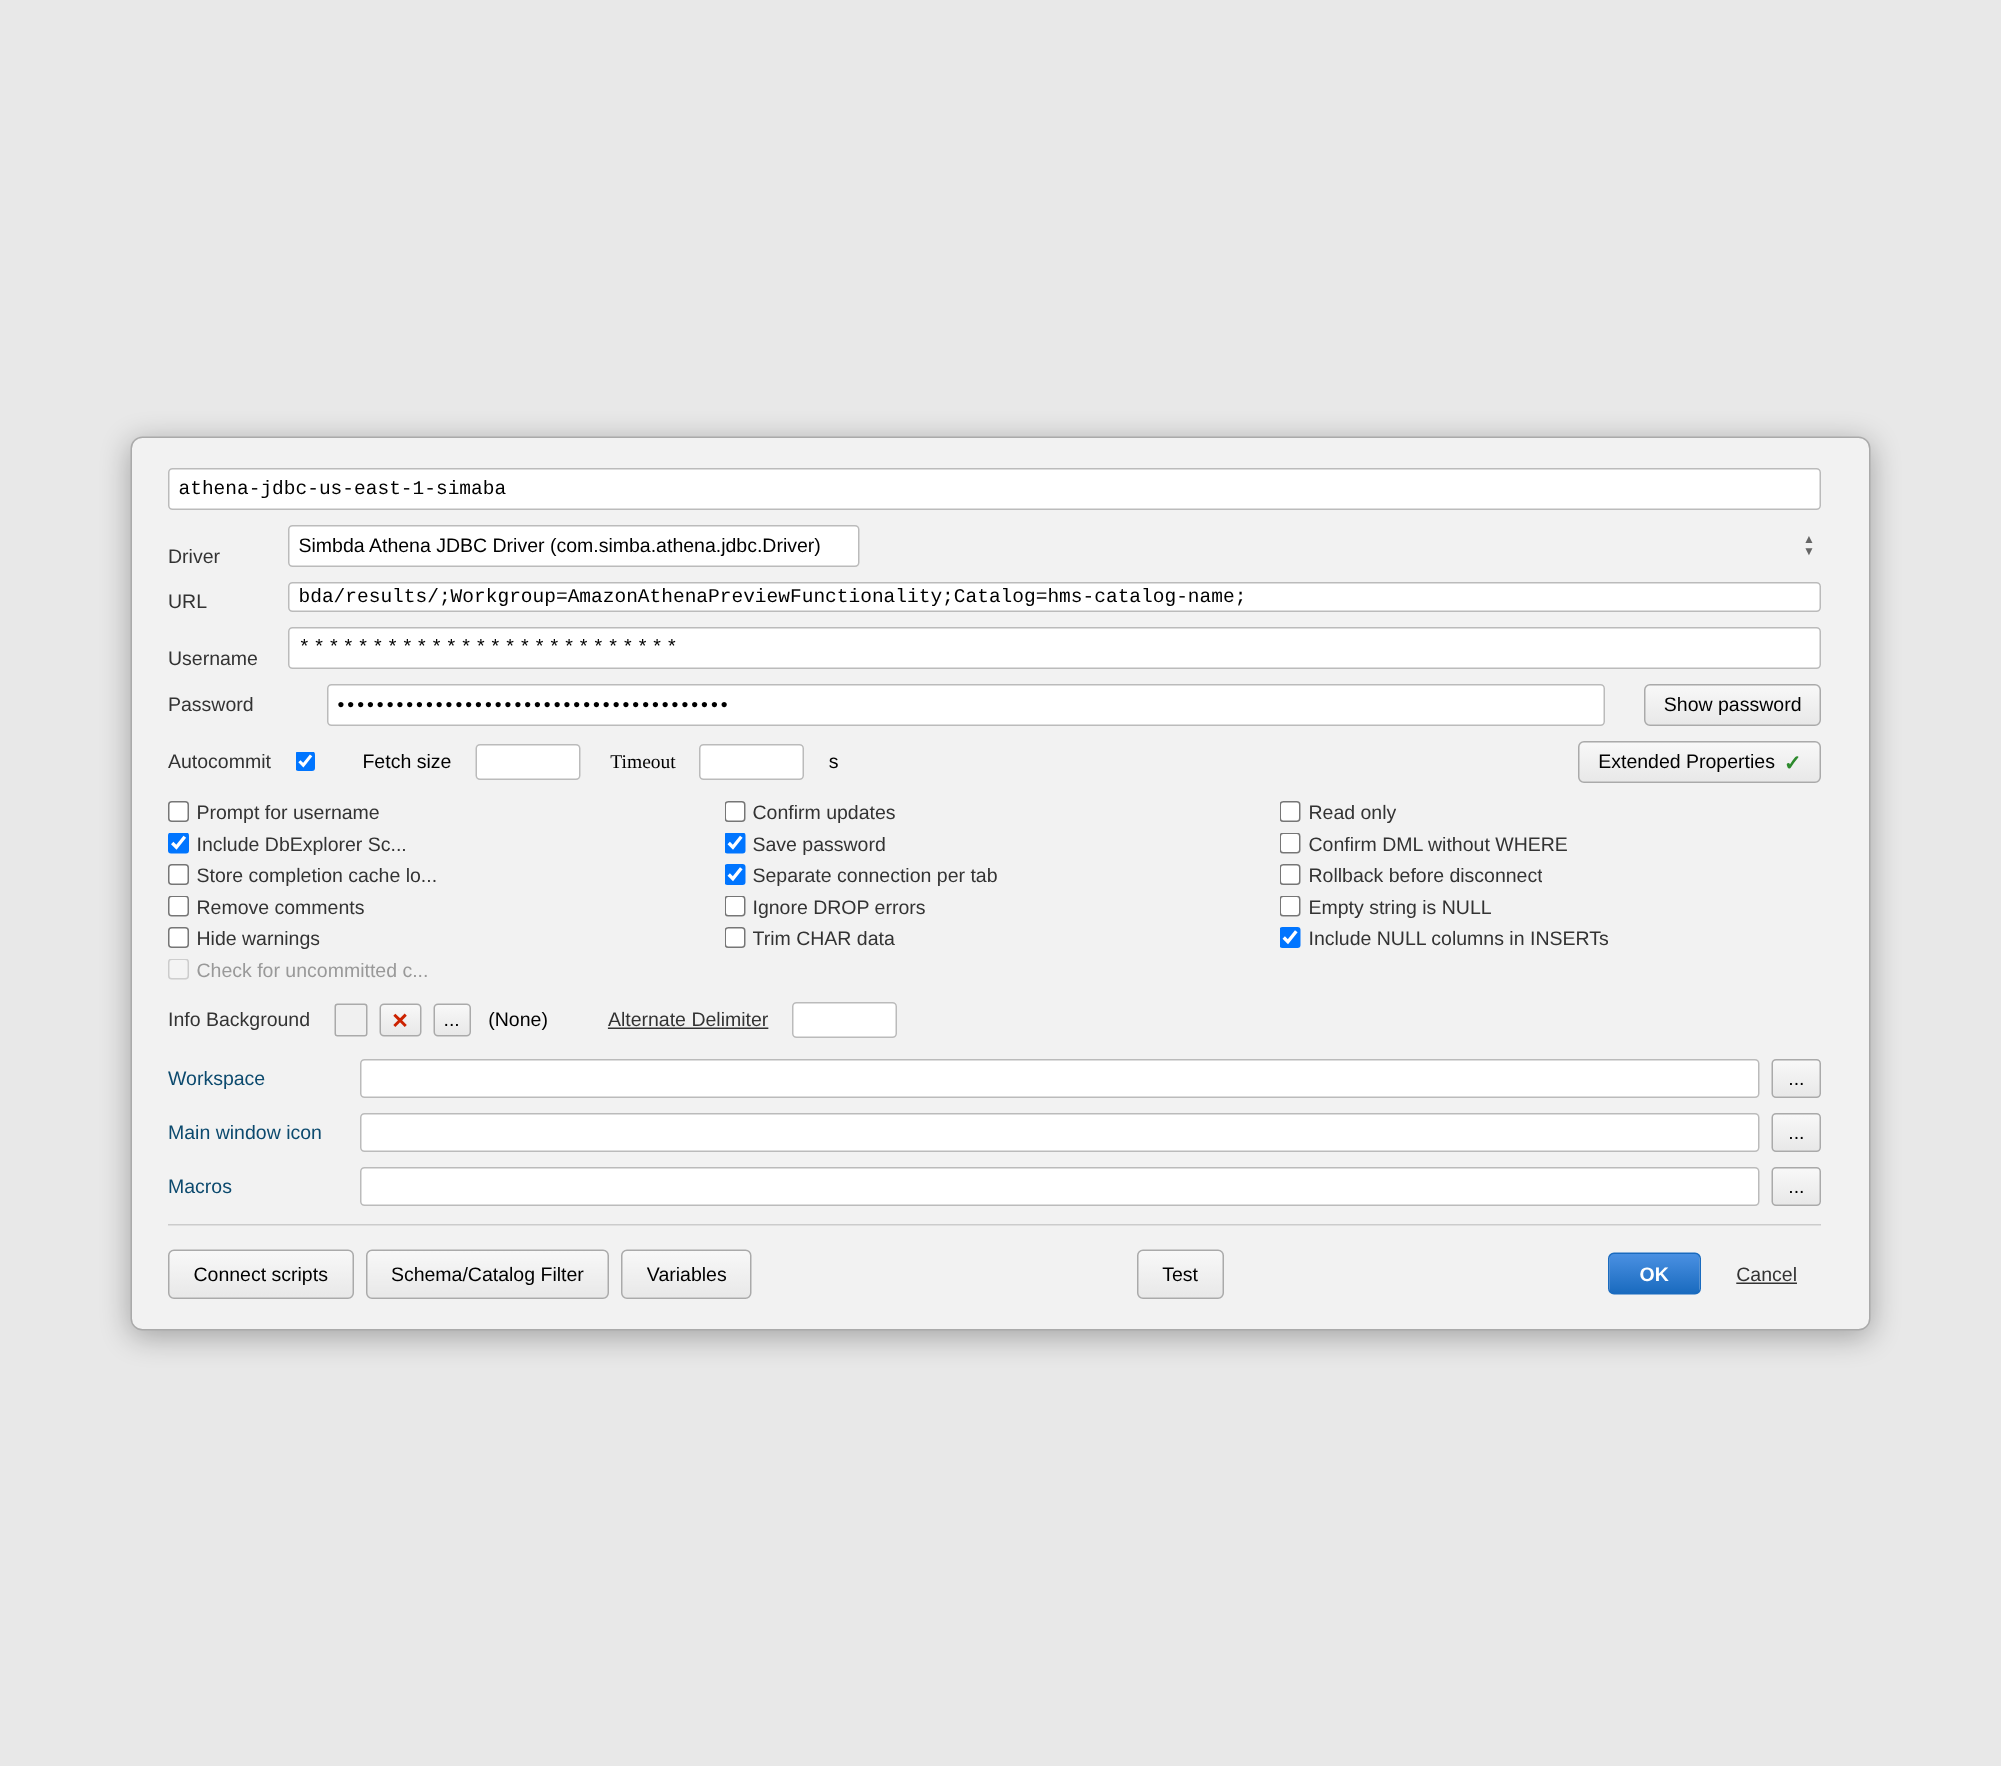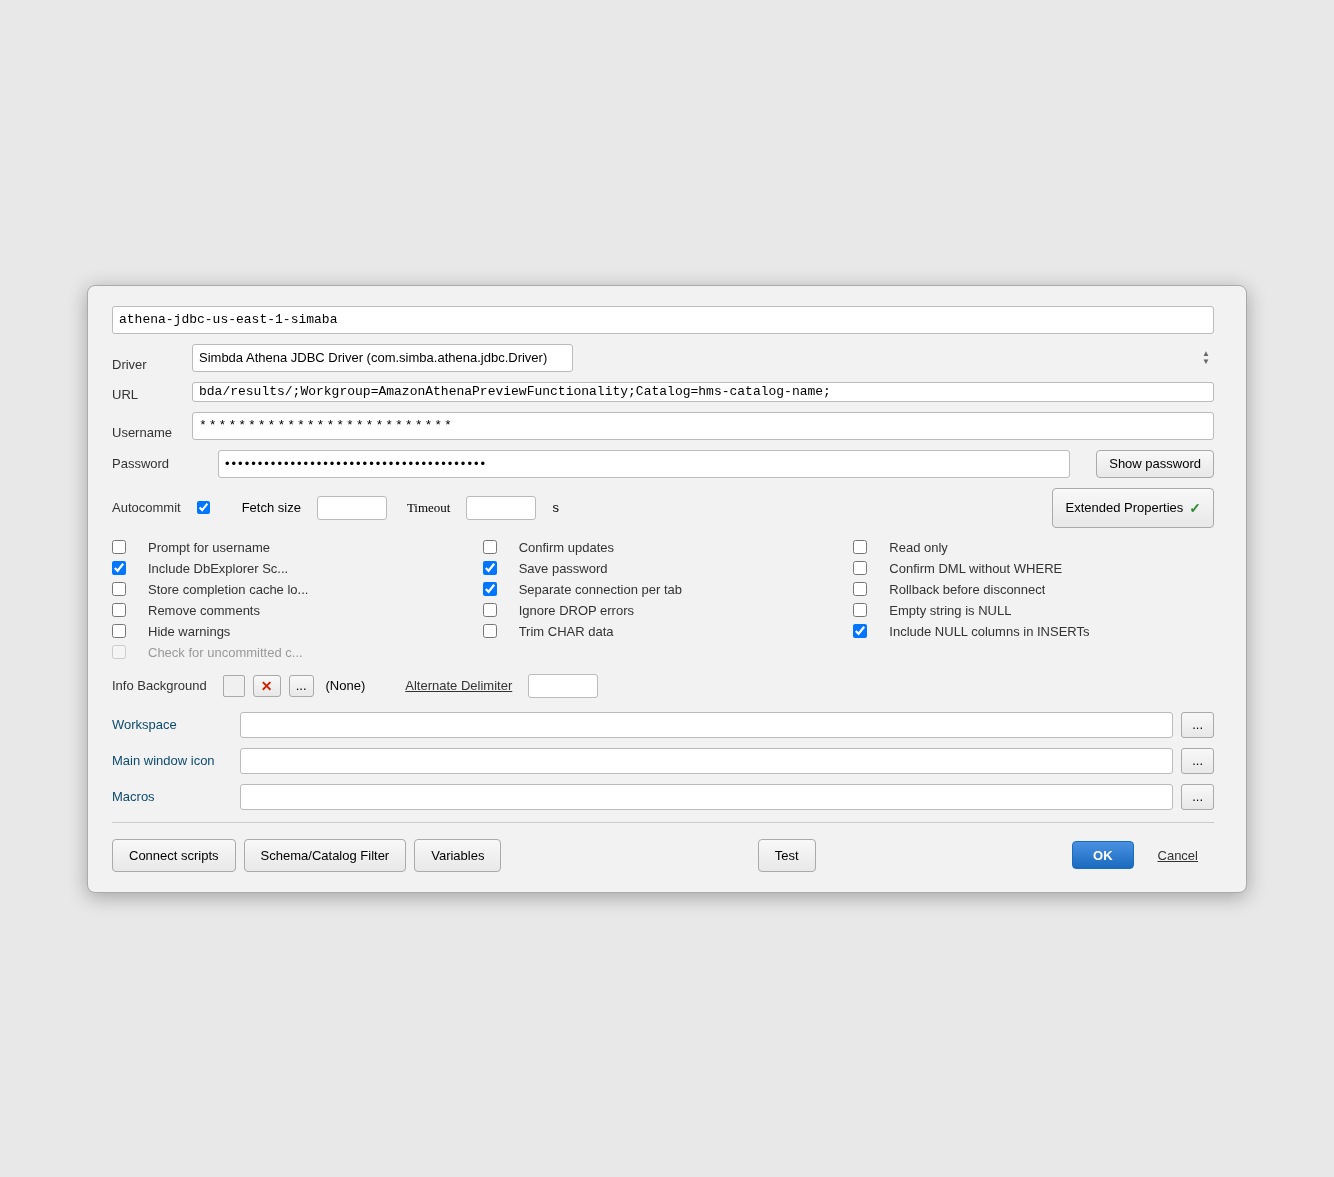--- a/index.html
+++ b/index.html
@@ -115,21 +115,21 @@
       white-space: nowrap;
       flex-shrink: 0;
     }
     .options-row {
       display: flex;
       align-items: center;
       gap: 16px;
       margin-bottom: 12px;
     }
     .ext-props-btn {
-      height: 40px;
+      height: 28px;
       padding: 2px 12px;
       border: 1px solid #aaa;
       border-radius: 4px;
       background: linear-gradient(to bottom, #f8f8f8, #e8e8e8);
       font-size: 13px;
       cursor: pointer;
       display: flex;
       align-items: center;
       gap: 6px;
       margin-left: auto;
@@ -144,21 +144,21 @@
       height: 24px;
     }
     .checkboxes-section {
       display: grid;
       grid-template-columns: 1fr 1fr 1fr;
       gap: 6px 10px;
       margin-bottom: 14px;
     }
     .checkbox-item {
       display: flex;
-      gap: 22px;
+      gap: 5px;
       font-size: 13px;
     }
     .checkbox-item input[type="checkbox"] {
       width: 14px;
       height: 14px;
       flex-shrink: 0;
     }
     .checkbox-label {
       color: #333;
       white-space: nowrap;

